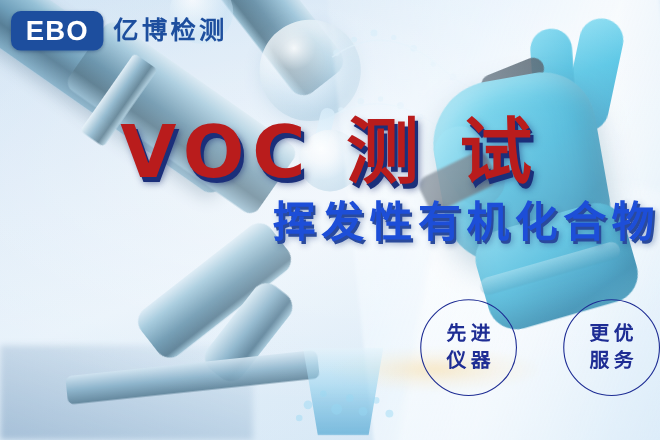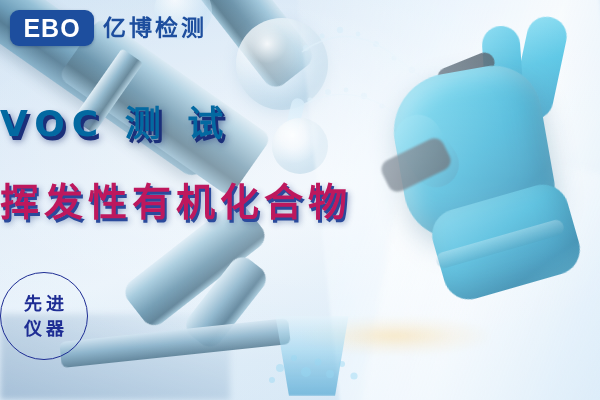--- a/index.html
+++ b/index.html
@@ -199,40 +199,40 @@
     color:#1d4e9e;font-size:23px;font-weight:700;letter-spacing:3px;
     font-family:"DejaVu Sans","Liberation Sans",sans-serif;
   }
   .logo-en{
     color:#3c6fae;font-size:8.5px;letter-spacing:2.1px;margin-top:4px;
     font-family:"Liberation Sans","DejaVu Sans",sans-serif;
   }
 
   
   .headline{
-    position:absolute;left:0;right:0;top:106px;text-align:left;
+    position:absolute;left:0;right:0;top:106px;text-align:center;
     font-family:"DejaVu Sans","Liberation Sans",sans-serif;
-    font-size:36px;font-weight:700;color:#0369a1;letter-spacing:7px;
+    font-size:66px;font-weight:700;color:#b91c1c;letter-spacing:7px;
     line-height:1;
     text-shadow:3px 4px 0 #1b2f7a, 4px 5px 7px rgba(20,40,110,.55);
     white-space:nowrap;
   }
   .subhead{
-    position:absolute;left:0;right:0;top:183px;text-align:left;
+    position:absolute;left:0;right:0;top:183px;text-align:right;
     font-family:"DejaVu Sans","Liberation Sans",sans-serif;
-    font-size:39px;font-weight:700;color:#be185d;letter-spacing:5px;
+    font-size:39px;font-weight:700;color:#1d4ed8;letter-spacing:5px;
     line-height:1;
     text-shadow:2px 3px 0 #2a4a9c, 3px 4px 6px rgba(25,55,125,.45);
     white-space:nowrap;
   }
 
   
   .badges{
     position:absolute;left:0;right:0;top:272px;
-    display:flex;justify-content:space-between;gap:42px;
+    display:flex;justify-content:flex-end;gap:42px;
   }
   .badge{
     width:86px;height:86px;border-radius:50%;
     border:1.7px solid #1e2d94;
     display:flex;flex-direction:column;align-items:center;justify-content:center;
     gap:7px;
   }
   .badge span{
     font-family:"DejaVu Sans","Liberation Sans",sans-serif;
     font-size:18px;font-weight:600;color:#1e2d94;letter-spacing:4px;
@@ -333,15 +333,19 @@
   </div>
 
   <div class="headline">VOC 测 试</div>
   <div class="subhead">挥发性有机化合物</div>
 
   <div class="badges">
     <div class="badge">
       <span>先进</span>
       <span>仪器</span>
     </div>
+    <div class="badge">
+      <span>更优</span>
+      <span>服务</span>
+    </div>
   </div>
 
 </div>
 
 </body></html>

